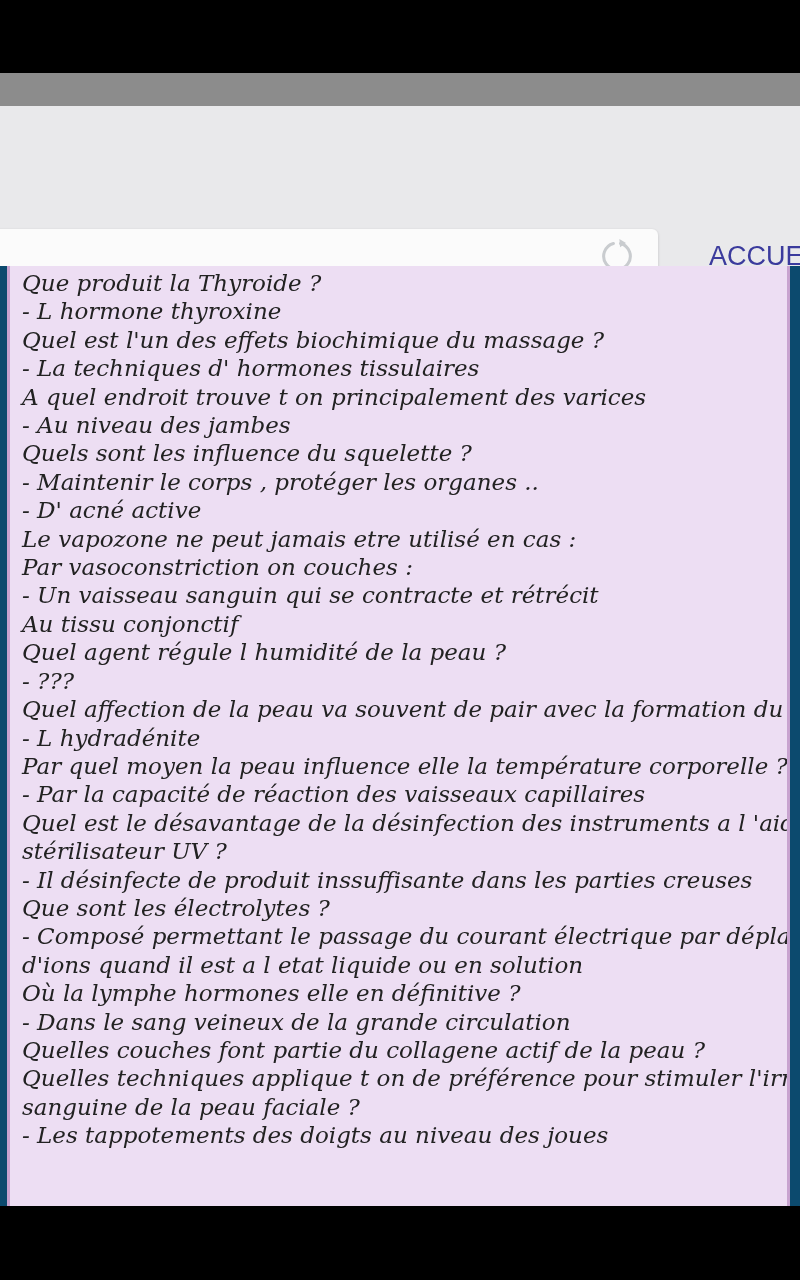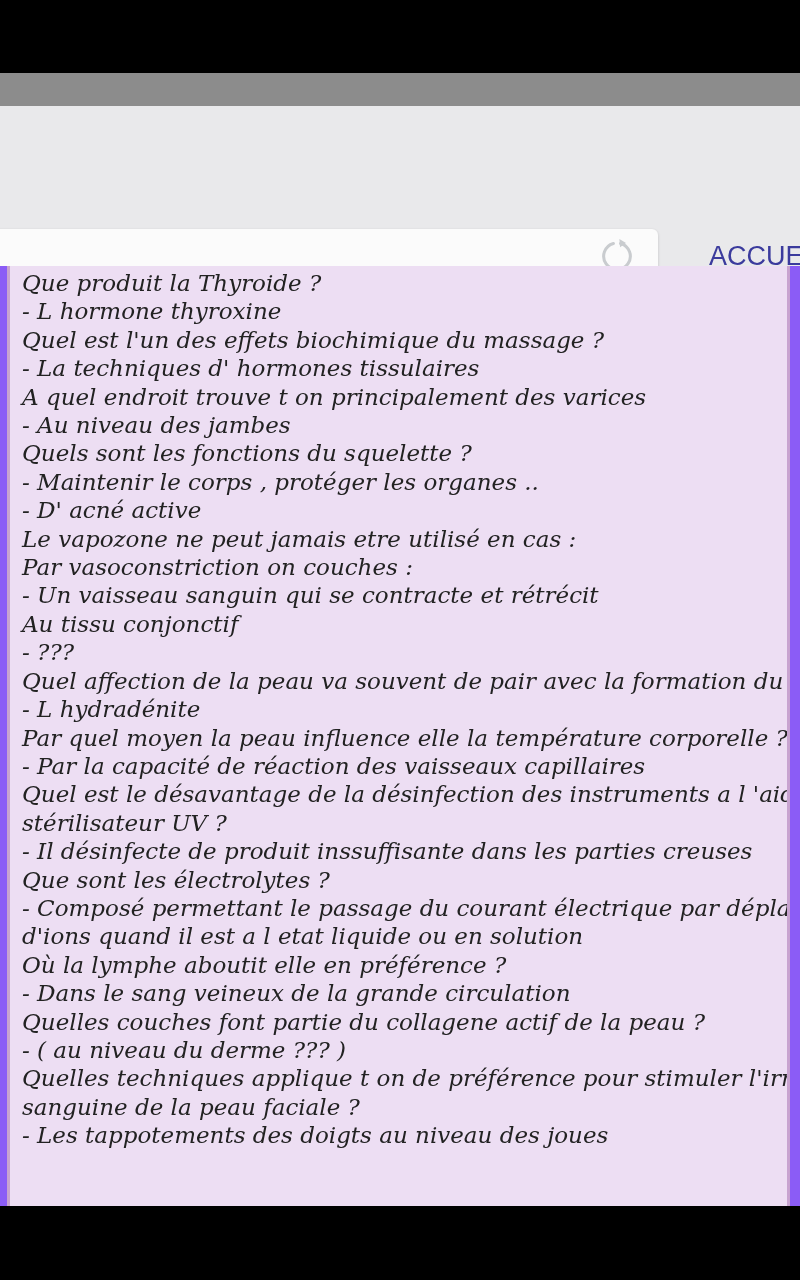--- a/index.html
+++ b/index.html
@@ -17,21 +17,21 @@
             font-size:27px;color:#3b3b9d;white-space:nowrap;cursor:pointer;}
   
   .tab{position:absolute;box-sizing:border-box;height:59px;top:207px;background:#e7e6e8;
        border:1px solid #d2d2d3;border-bottom:none;border-radius:10px 10px 0 0;
        color:#8f8f94;font-size:24px;display:flex;align-items:center;justify-content:center;
        white-space:nowrap;overflow:hidden;cursor:pointer;}
   .tab.active{background:#f3f2f4;top:205px;height:61px;justify-content:flex-start;}
   .tabbar-bottom{position:absolute;left:0;top:265px;width:800px;height:1px;background:#b9b9bc;}
   .close-x{width:26px;height:26px;margin-left:32px;cursor:pointer;flex:0 0 auto;}
   
-  .content-outer{position:absolute;left:0;top:266px;width:800px;height:940px;background:#8b5cf6;}
+  .content-outer{position:absolute;left:0;top:266px;width:800px;height:940px;background:#0c4a6e;}
   .content-inner{position:absolute;left:7px;top:0;width:783px;height:940px;box-sizing:border-box;
                  background:#eddef3;border-left:3px solid #c8a3cf;border-right:3px solid #c8a3cf;
                  overflow:hidden;}
   .qa-text{padding:3px 0 0 12px;font-family:"DejaVu Serif","Liberation Serif",serif;
            font-style:italic;font-size:23px;line-height:28.4px;color:#222;}
   .qa-line{white-space:nowrap;}
   .black-bar-bottom{position:absolute;left:0;top:1206px;width:800px;height:74px;background:#000;}
 </style>
 </head>
 <body>
@@ -80,35 +80,36 @@
           <div class="qa-line">- L hormone thyroxine</div>
 
           <div class="qa-line">Quel est l'un des effets biochimique du massage ?</div>
 
           <div class="qa-line">- La techniques d' hormones tissulaires</div>
 
           <div class="qa-line">A quel endroit trouve t on principalement des varices</div>
 
           <div class="qa-line">- Au niveau des jambes</div>
 
-          <div class="qa-line">Quels sont les fonctions du squelette ?</div>
+          <div class="qa-line">Quels sont les influence du squelette ?</div>
 
           <div class="qa-line">- Maintenir le corps , protéger les organes ..</div>
 
           <div class="qa-line">- D' acné active</div>
 
           <div class="qa-line">Le vapozone ne peut jamais etre utilisé en cas :</div>
 
           <div class="qa-line">Par vasoconstriction on couches :</div>
 
           <div class="qa-line">- Un vaisseau sanguin qui se contracte et rétrécit</div>
 
 
           <div class="qa-line">Au tissu conjonctif</div>
 
+          <div class="qa-line">Quel agent régule l humidité de la peau ?</div>
 
           <div class="qa-line">- ???</div>
 
           <div class="qa-line">Quel affection de la peau va souvent de pair avec la formation du pu ?</div>
 
           <div class="qa-line">- L hydradénite</div>
 
           <div class="qa-line">Par quel moyen la peau influence elle la température corporelle ?</div>
 
           <div class="qa-line">- Par la capacité de réaction des vaisseaux capillaires</div>
@@ -118,27 +119,26 @@
           <div class="qa-line">stérilisateur UV ?</div>
 
           <div class="qa-line">- Il désinfecte de produit inssuffisante dans les parties creuses</div>
 
           <div class="qa-line">Que sont les électrolytes ?</div>
 
           <div class="qa-line">- Composé permettant le passage du courant électrique par déplacement</div>
 
           <div class="qa-line">d'ions quand il est a l etat liquide ou en solution</div>
 
-          <div class="qa-line">Où la lymphe aboutit elle en préférence ?</div>
+          <div class="qa-line">Où la lymphe hormones elle en définitive ?</div>
 
           <div class="qa-line">- Dans le sang veineux de la grande circulation</div>
 
           <div class="qa-line">Quelles couches font partie du collagene actif de la peau ?</div>
 
-          <div class="qa-line">- ( au niveau du derme ??? )</div>
 
           <div class="qa-line">Quelles techniques applique t on de préférence pour stimuler l'irrigation</div>
 
           <div class="qa-line">sanguine de la peau faciale ?</div>
 
           <div class="qa-line">- Les tappotements des doigts au niveau des joues</div>
         </div>
     </div>
   </div>
 

